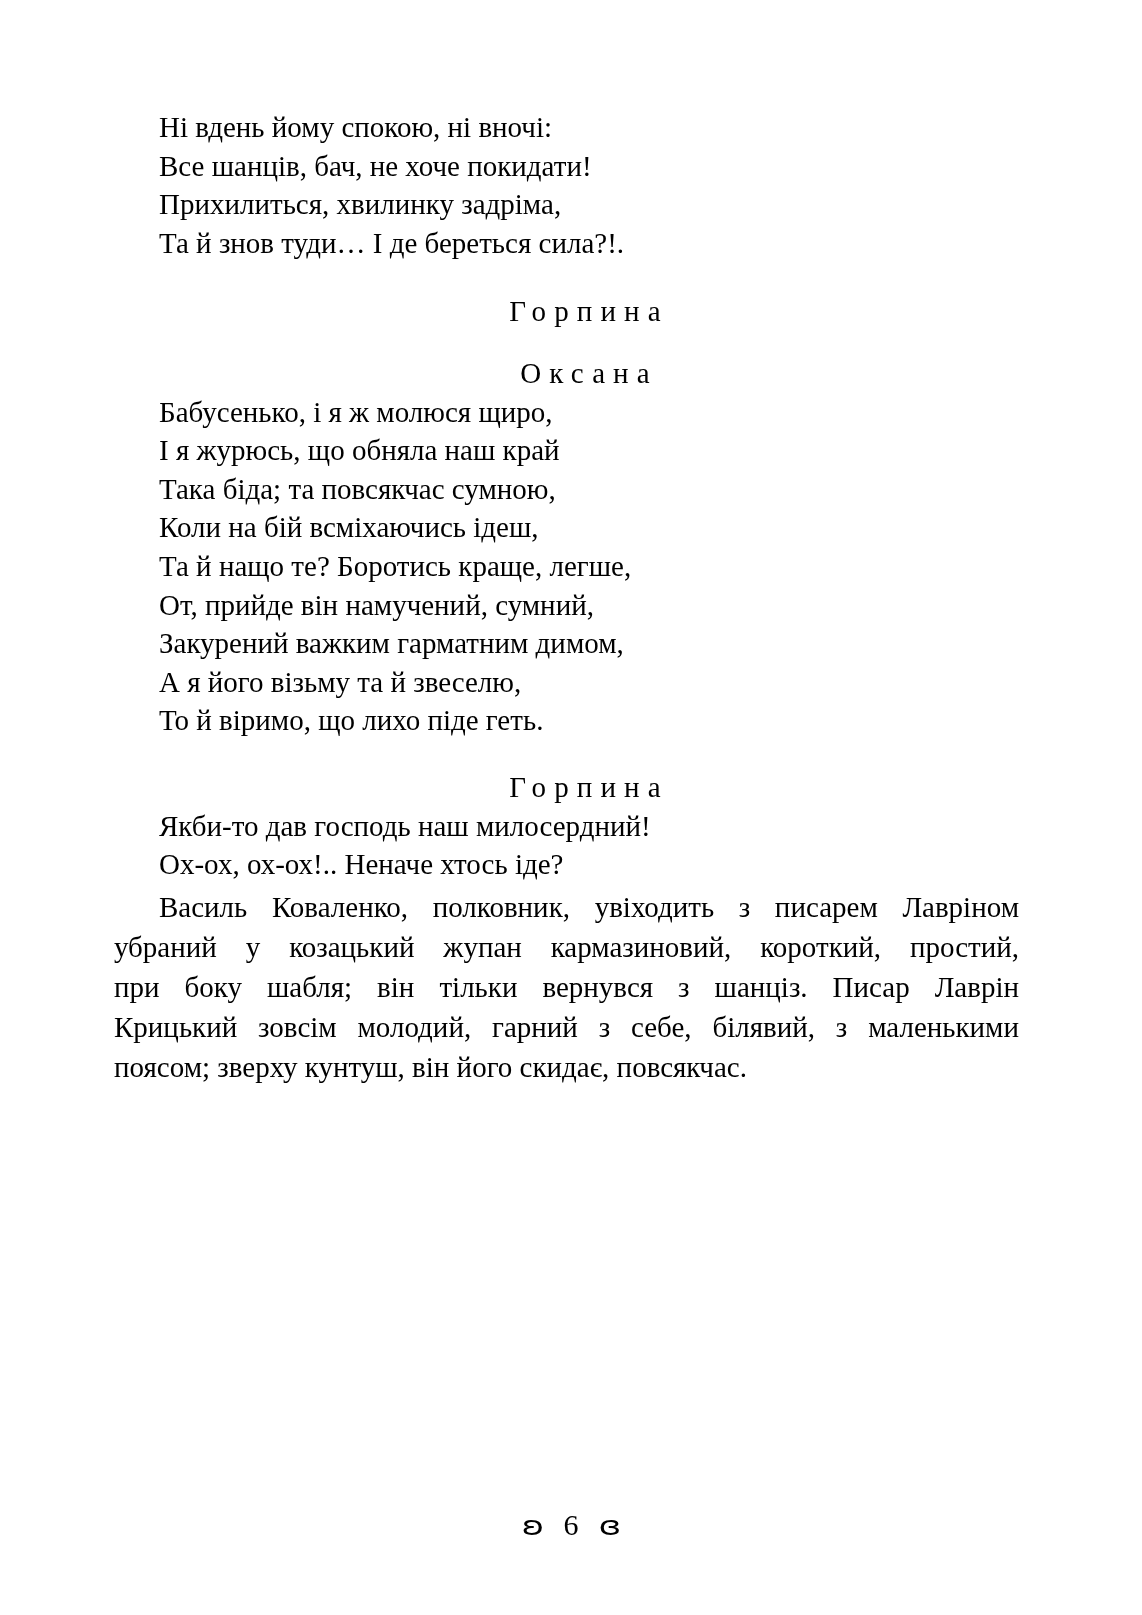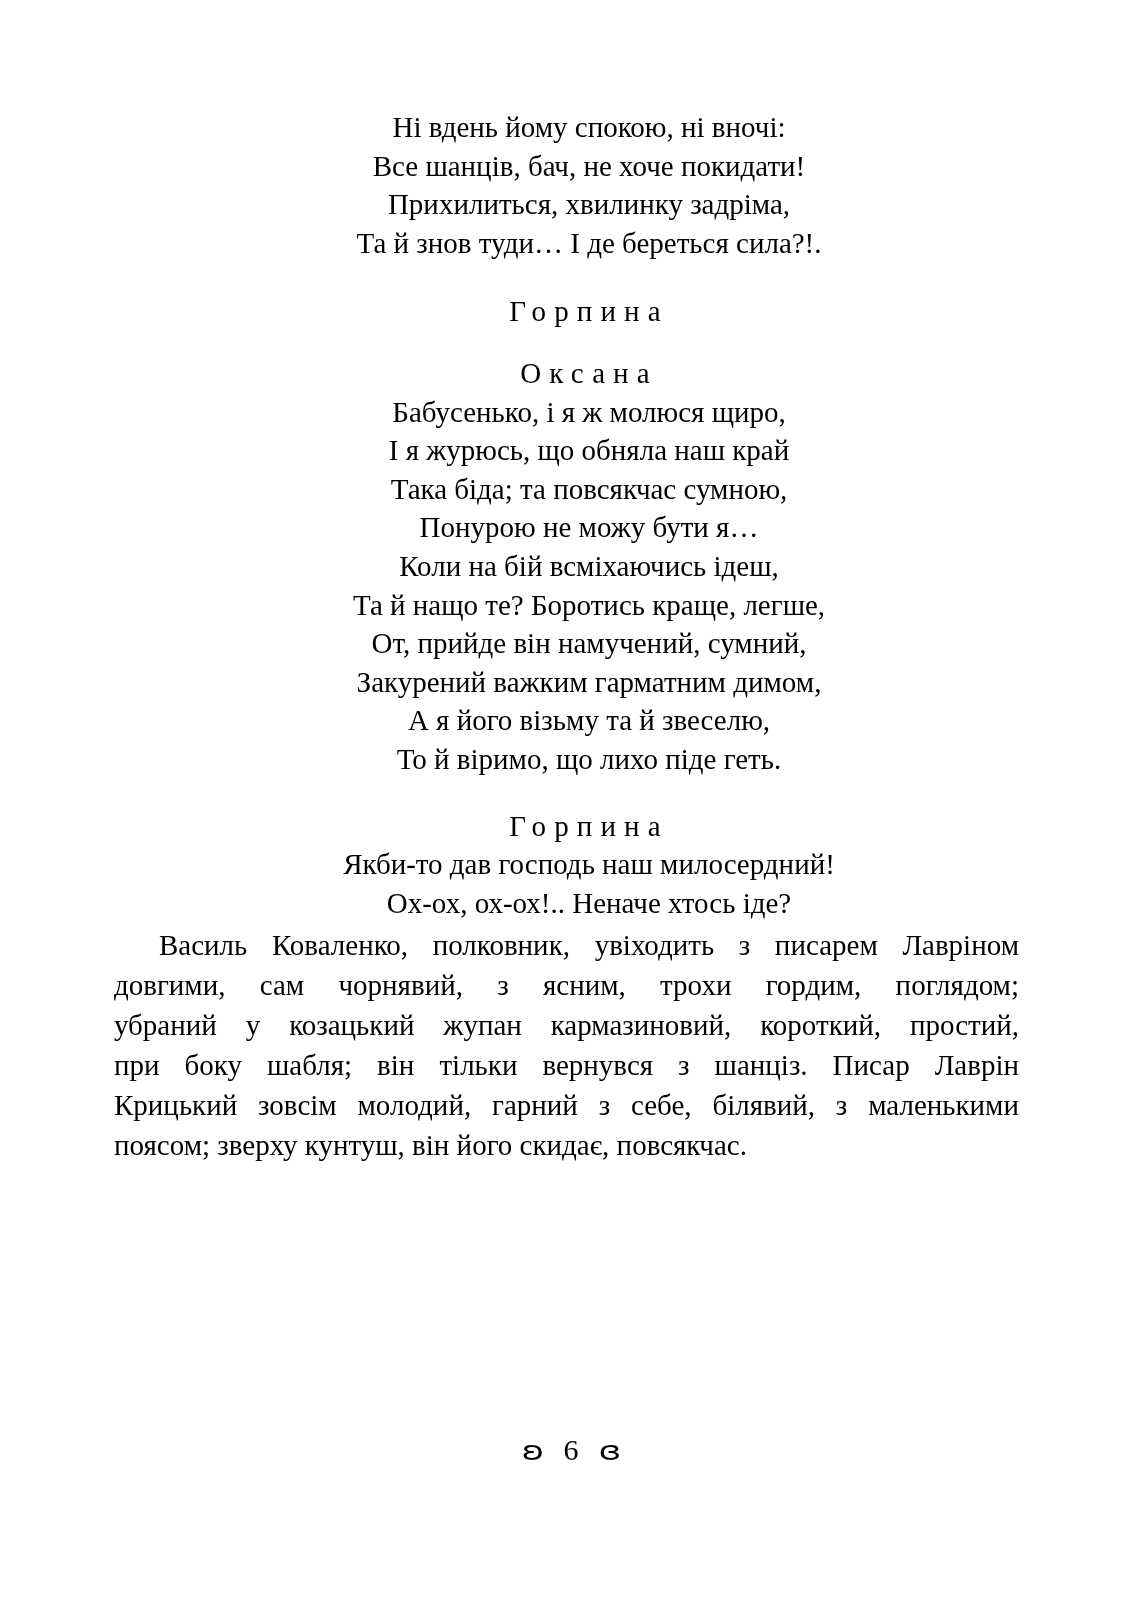--- a/index.html
+++ b/index.html
@@ -18,21 +18,20 @@
   .text-block {
     position: absolute;
     left: 114px;
     top: 108px;
     width: 905px;
   }
   .verse {
     padding-left: 45px;
     font-size: 29px;
     line-height: 38.6px;
-    text-align: center;
   }
   .verse p {
     margin: 0;
     white-space: nowrap;
   }
   .speaker {
     margin: 30px 0 0 0;
     padding-left: 45px;
     font-size: 29px;
     font-weight: normal;
@@ -53,21 +52,21 @@
     white-space: normal;
   }
   .stage-direction .sd-line.first {
     text-indent: 45px;
   }
   .stage-direction .sd-line.last {
     text-align-last: left;
   }
   .page-footer {
     position: absolute;
-    top: 1433px;
+    top: 1508px;
     left: 0;
     width: 100%;
     text-align: center;
     font-size: 30px;
     line-height: 34px;
   }
   .ornament {
     font-family: "DejaVu Sans", sans-serif;
     font-size: 27px;
     display: inline-block;
@@ -90,39 +89,37 @@
 
   <h3 class="speaker sp1">Горпина</h3>
 
 
   <h3 class="speaker sp2">Оксана</h3>
 
   <div class="verse">
     <p>Бабусенько, і я ж молюся щиро,</p>
     <p>І я журюсь, що обняла наш край</p>
     <p>Така біда; та повсякчас сумною,</p>
-    <p>Понурою не можу бути я…</p>
     <p>Коли на бій всміхаючись ідеш,</p>
     <p>Та й нащо те? Боротись краще, легше,</p>
     <p>От, прийде він намучений, сумний,</p>
     <p>Закурений важким гарматним димом,</p>
     <p>А я його візьму та й звеселю,</p>
     <p>То й віримо, що лихо піде геть.</p>
   </div>
 
   <h3 class="speaker sp3">Горпина</h3>
 
   <div class="verse">
     <p>Якби-то дав господь наш милосердний!</p>
     <p>Ох-ох, ох-ох!.. Неначе хтось іде?</p>
   </div>
 
   <div class="stage-direction">
     <div class="sd-line first">Василь Коваленко, полковник, увіходить з писарем Лавріном</div>
-    <div class="sd-line">довгими, сам чорнявий, з ясним, трохи гордим, поглядом;</div>
     <div class="sd-line">убраний у козацький жупан кармазиновий, короткий, простий,</div>
     <div class="sd-line">при боку шабля; він тільки вернувся з шанціз. Писар Лаврін</div>
     <div class="sd-line">Крицький зовсім молодий, гарний з себе, білявий, з маленькими</div>
     <div class="sd-line last">поясом; зверху кунтуш, він його скидає, повсякчас.</div>
   </div>
 
 </div>
 
 <div class="page-footer">
   <span class="ornament left">ʚ</span><span>6</span><span class="ornament right">ɞ</span>

